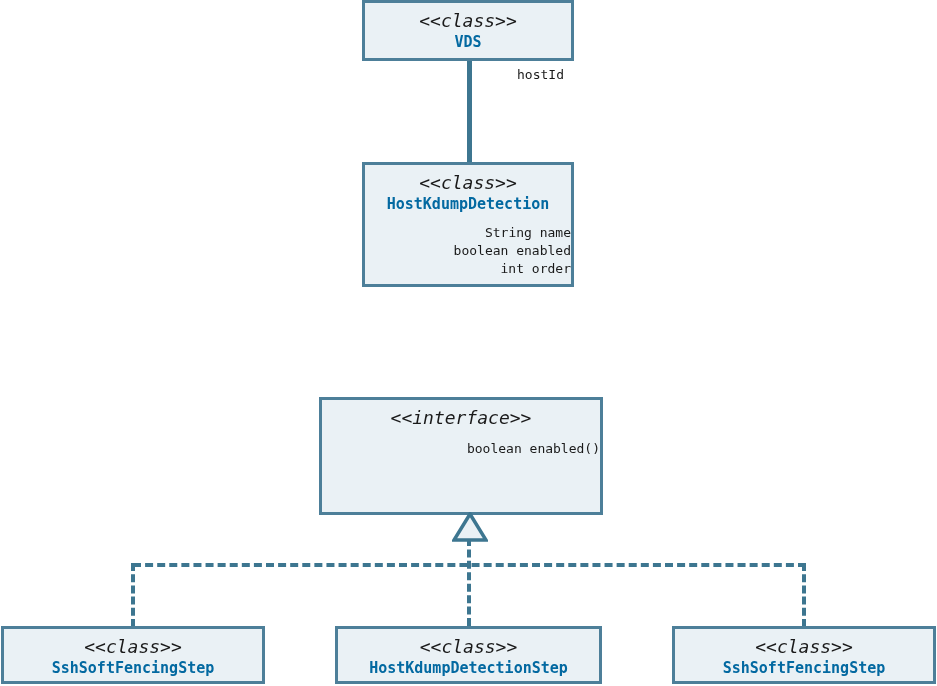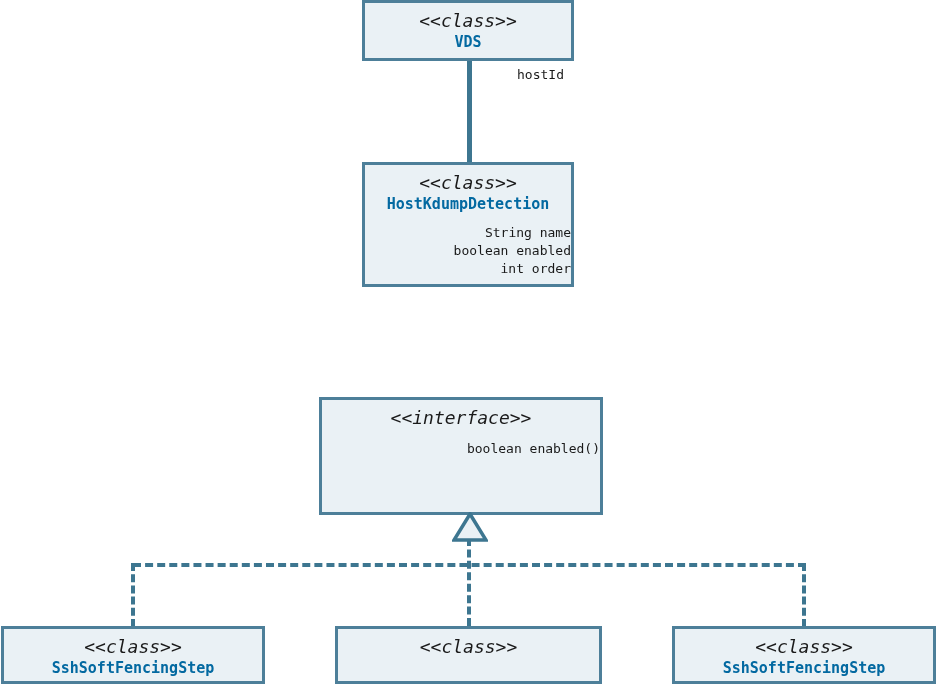--- a/index.html
+++ b/index.html
@@ -141,20 +141,21 @@
   <div class="uml-box" style="left:1px; top:626px; width:264px; height:58px;">
     <div class="header-pad">
       <div class="uml-stereotype">&lt;&lt;class&gt;&gt;</div>
       <div class="uml-name">SshSoftFencingStep</div>
     </div>
   </div>
 
   <div class="uml-box" style="left:335px; top:626px; width:267px; height:58px;">
     <div class="header-pad">
       <div class="uml-stereotype">&lt;&lt;class&gt;&gt;</div>
+      <div class="uml-name">HostKdumpDetectionStep</div>
     </div>
   </div>
 
   <div class="uml-box" style="left:672px; top:626px; width:264px; height:58px;">
     <div class="header-pad">
       <div class="uml-stereotype">&lt;&lt;class&gt;&gt;</div>
       <div class="uml-name">SshSoftFencingStep</div>
     </div>
   </div>
 

